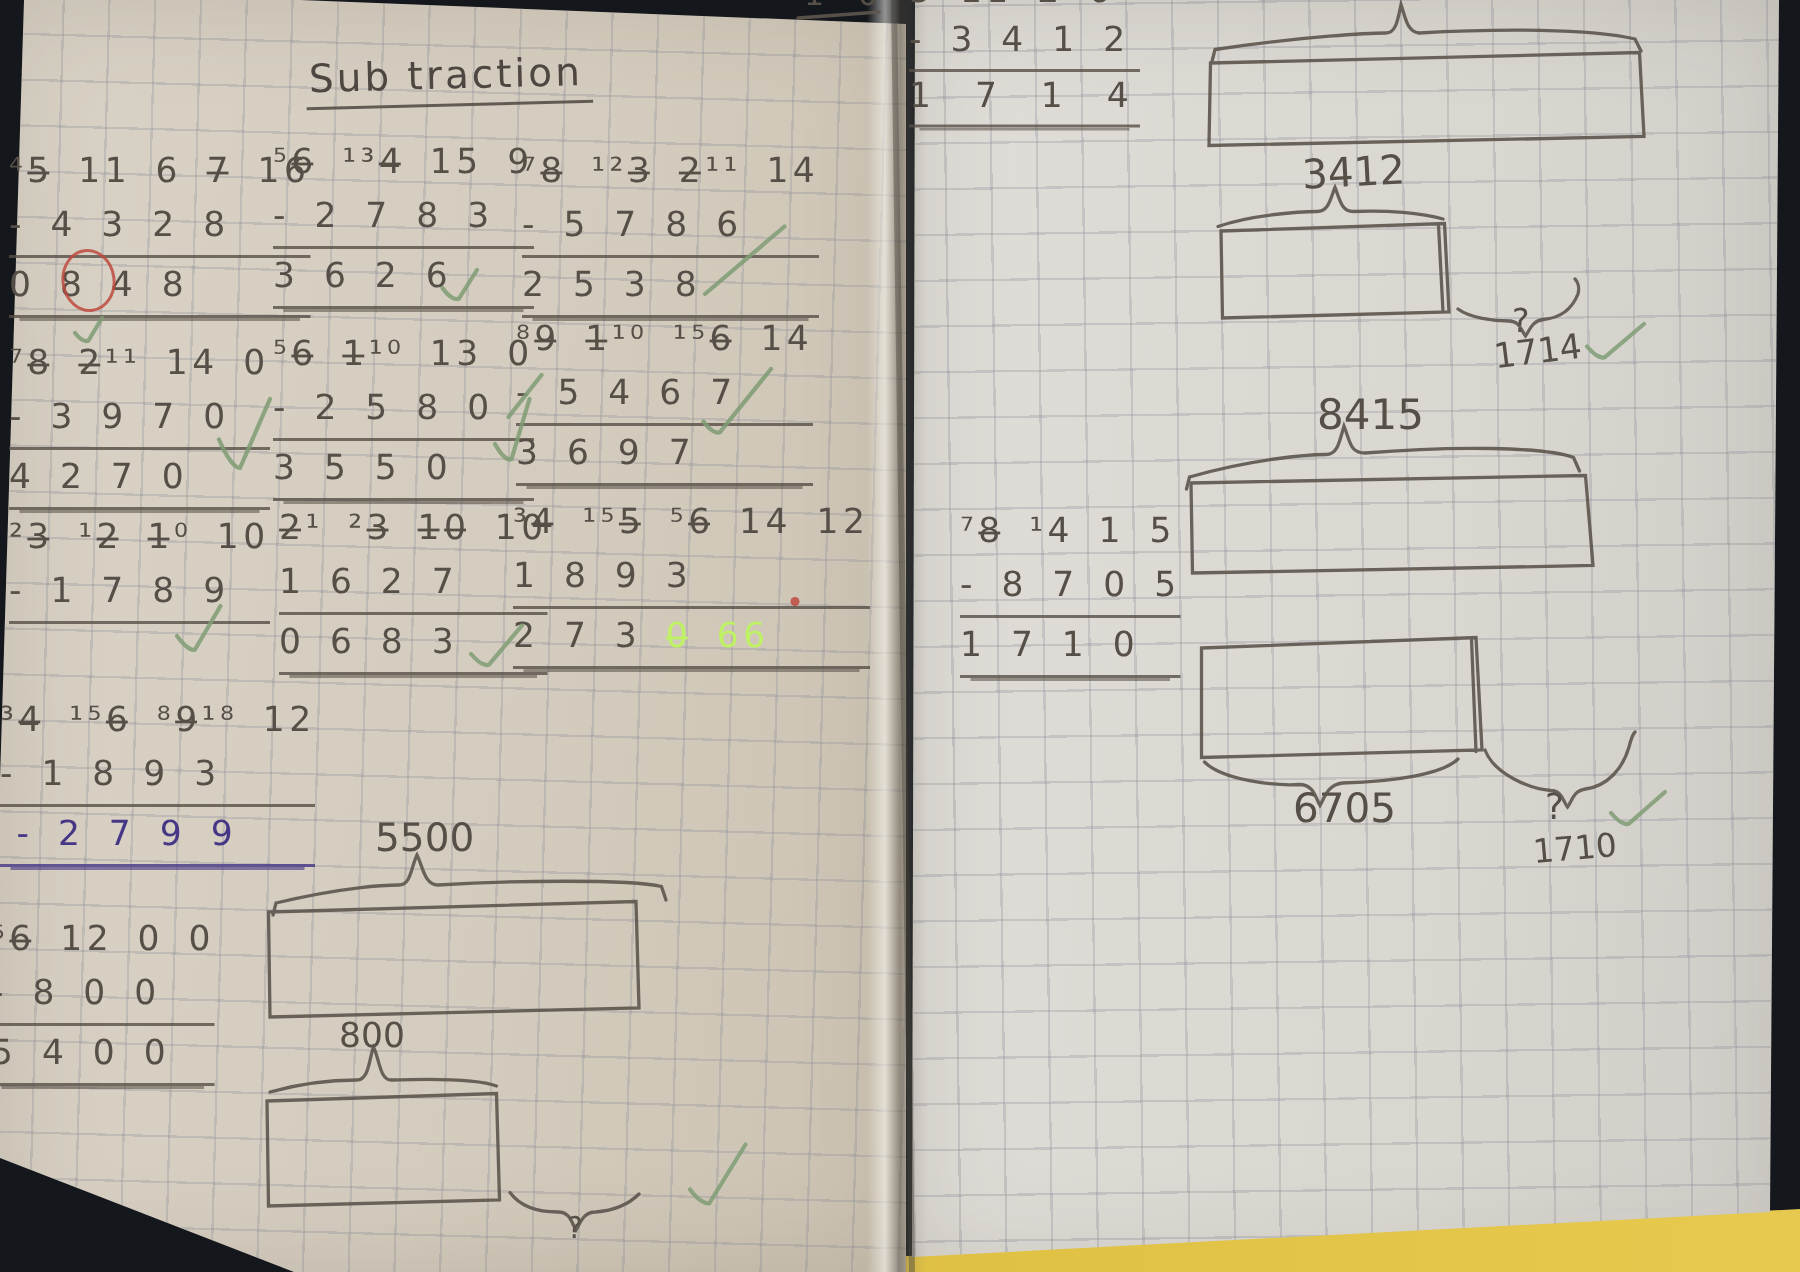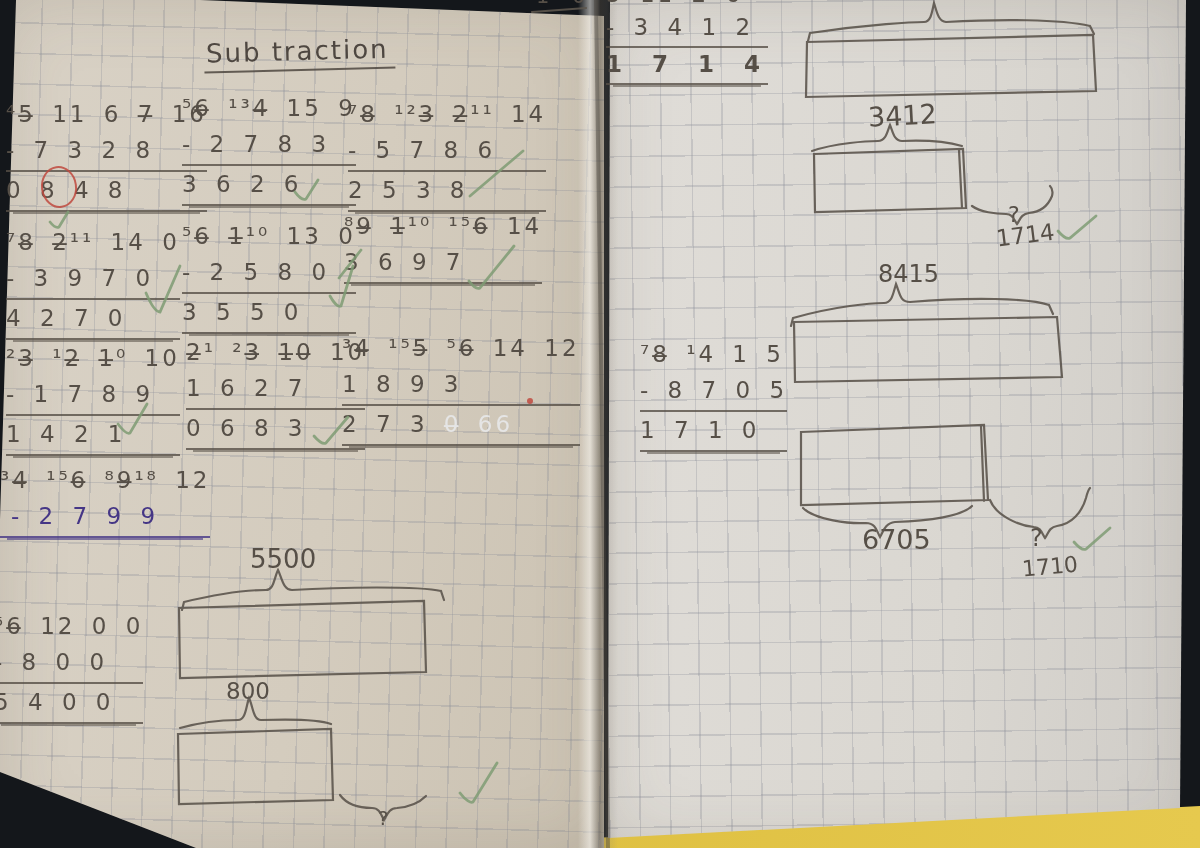--- a/index.html
+++ b/index.html
@@ -21,21 +21,21 @@
   .spine{position:absolute;left:578px;top:0;width:40px;height:848px;z-index:3;pointer-events:none;
         background:linear-gradient(to right,rgba(252,250,245,0) 0%,rgba(253,251,246,.55) 30%,
           rgba(82,76,66,.45) 55%,rgba(130,124,112,.22) 72%,rgba(0,0,0,0) 100%);}
   .hw{position:absolute;color:#564f47;white-space:pre;z-index:5;}
   .prob{position:absolute;z-index:5;}
   .ln{font-size:23px;letter-spacing:3px;word-spacing:6px;line-height:36px;color:#564f47;white-space:pre;}
   .ln.sub{border-bottom:2px solid rgba(86,79,70,.8);padding-bottom:2px;}
   .ln.res{border-bottom:2px solid rgba(86,79,70,.8);padding-bottom:2px;
           box-shadow:0 9px 0 -7px rgba(86,79,70,.55);}
   .purple-res .res{color:#453686;border-color:rgba(69,54,134,.8);box-shadow:0 9px 0 -7px rgba(69,54,134,.6);padding-left:11px;}
-  .corr{color:#e5e5e5;}
+  .corr{color:#bef264;}
   .title{font-size:26px;letter-spacing:2px;border-bottom:2px solid rgba(78,71,63,.85);
          padding:0 6px 3px 2px;transform:rotate(-1.5deg);color:#4e4741;}
   .lbl{font-size:26px;z-index:5;}
   svg.ink{position:absolute;inset:0;z-index:6;pointer-events:none;}
 </style>
 </head>
 <body>
 
 <div class="scene">
 
@@ -43,21 +43,21 @@
   <div class="page page-left"></div>
   <div class="page page-right"></div>
   <div class="spine"></div>
 
   <div class="hw title" style="left:204px;top:36px;">Sub traction</div>
 
   <div class="hw" style="left:536px;top:-16px;font-size:21px;letter-spacing:8px;">1 0</div>
 
   <div class="prob" style="left:6px;top:96px;">
     <div class="ln top">⁴5̶ 11 6 7̶ 16</div>
-    <div class="ln sub">- 7 3 2 8</div>
+    <div class="ln sub">- 4 3 2 8</div>
     <div class="ln res">0 8 4 8</div>
   </div>
 
   <div class="prob" style="left:182px;top:90px;">
     <div class="ln top">⁵6̶ ¹³4̶ 15 9</div>
     <div class="ln sub">- 2 7 8 3</div>
     <div class="ln res">3 6 2 6</div>
   </div>
 
   <div class="prob" style="left:348px;top:96px;">
@@ -73,73 +73,74 @@
   </div>
 
   <div class="prob" style="left:182px;top:218px;">
     <div class="ln top">⁵6̶ 1̶¹⁰ 13 0</div>
     <div class="ln sub">- 2 5 8 0</div>
     <div class="ln res">3 5 5 0</div>
   </div>
 
   <div class="prob" style="left:344px;top:208px;">
     <div class="ln top">⁸9̶ 1̶¹⁰ ¹⁵6̶ 14</div>
+    <div class="ln sub">- 5 4 6 7</div>
     <div class="ln res">3 6 9 7</div>
   </div>
 
   <div class="prob" style="left:6px;top:340px;">
     <div class="ln top">²3̶ ¹2̶ 1̶⁰ 10</div>
     <div class="ln sub">- 1 7 8 9</div>
-    <div class="ln res">1 4 2 1</div>
   </div>
 
   <div class="prob" style="left:186px;top:334px;">
     <div class="ln top">2̶¹ ²3̶ 1̶0̶ 10</div>
     <div class="ln sub">1 6 2 7</div>
     <div class="ln res">0 6 8 3</div>
   </div>
 
   <div class="prob" style="left:342px;top:330px;">
     <div class="ln top">³4̶ ¹⁵5̶ ⁵6̶ 14 12</div>
     <div class="ln sub">1 8 9 3</div>
     <div class="ln res"><span>2 7 3</span> <span class="corr">0̶ 66</span></div>
   </div>
 
   <div class="prob purple-res" style="left:0px;top:462px;">
     <div class="ln top">³4̶ ¹⁵6̶ ⁸9̶¹⁸ 12</div>
+    <div class="ln sub">- 1 8 9 3</div>
     <div class="ln res">- 2 7 9 9</div>
   </div>
 
   <div class="prob" style="left:-6px;top:608px;">
     <div class="ln top">⁵6̶ 12 0 0</div>
     <div class="ln sub">- 8 0 0</div>
     <div class="ln res">5 4 0 0</div>
   </div>
 
   <div class="prob" style="left:606px;top:-22px;">
     <div class="ln top" style="line-height:33px;">5 11 2 6</div>
     <div class="ln sub" style="line-height:33px;">- 3 4 1 2</div>
-    <div class="ln res" style="line-height:33px;letter-spacing:8px;font-weight:bold;">1 7 1 4</div>
+    <div class="ln res" style="line-height:33px;letter-spacing:8px;">1 7 1 4</div>
   </div>
 
   <div class="prob" style="left:640px;top:336px;">
     <div class="ln top">⁷8̶ ¹4 1 5</div>
     <div class="ln sub">- 8 7 0 5</div>
     <div class="ln res">1 7 1 0</div>
   </div>
 
   <div class="hw lbl" style="left:250px;top:544px;">5500</div>
   <div class="hw lbl" style="left:226px;top:678px;font-size:23px;">800</div>
   <div class="hw lbl" style="left:378px;top:806px;font-size:20px;">?</div>
 
   <div class="hw lbl" style="left:868px;top:100px;font-size:27px;transform:rotate(-3deg);">3412</div>
   <div class="hw lbl" style="left:1008px;top:202px;font-size:22px;">?</div>
   <div class="hw lbl" style="left:996px;top:222px;font-size:23px;transform:rotate(-7deg);">1714</div>
 
-  <div class="hw lbl" style="left:878px;top:260px;font-size:24px;">8415</div>
+  <div class="hw lbl" style="left:878px;top:260px;font-size:28px;">8415</div>
   <div class="hw lbl" style="left:862px;top:524px;font-size:27px;">6705</div>
   <div class="hw lbl" style="left:1030px;top:524px;font-size:24px;">?</div>
   <div class="hw lbl" style="left:1022px;top:554px;font-size:22px;transform:rotate(-5deg);">1710</div>
 
   <svg class="ink" viewBox="0 0 1200 848">
     <g stroke="#5d564e" stroke-width="2.2" fill="none" stroke-linecap="round" opacity="0.9">
 
       <path d="M179,608 L424,601 L426,672 L180,678 Z"></path>
       <path d="M184,602 C230,591 258,590 266,590 C274,590 274,578 278,570 C282,578 283,590 292,590 C340,587 420,586 441,591 M184,602 l-2,8 M441,591 l3,9"></path>
 

